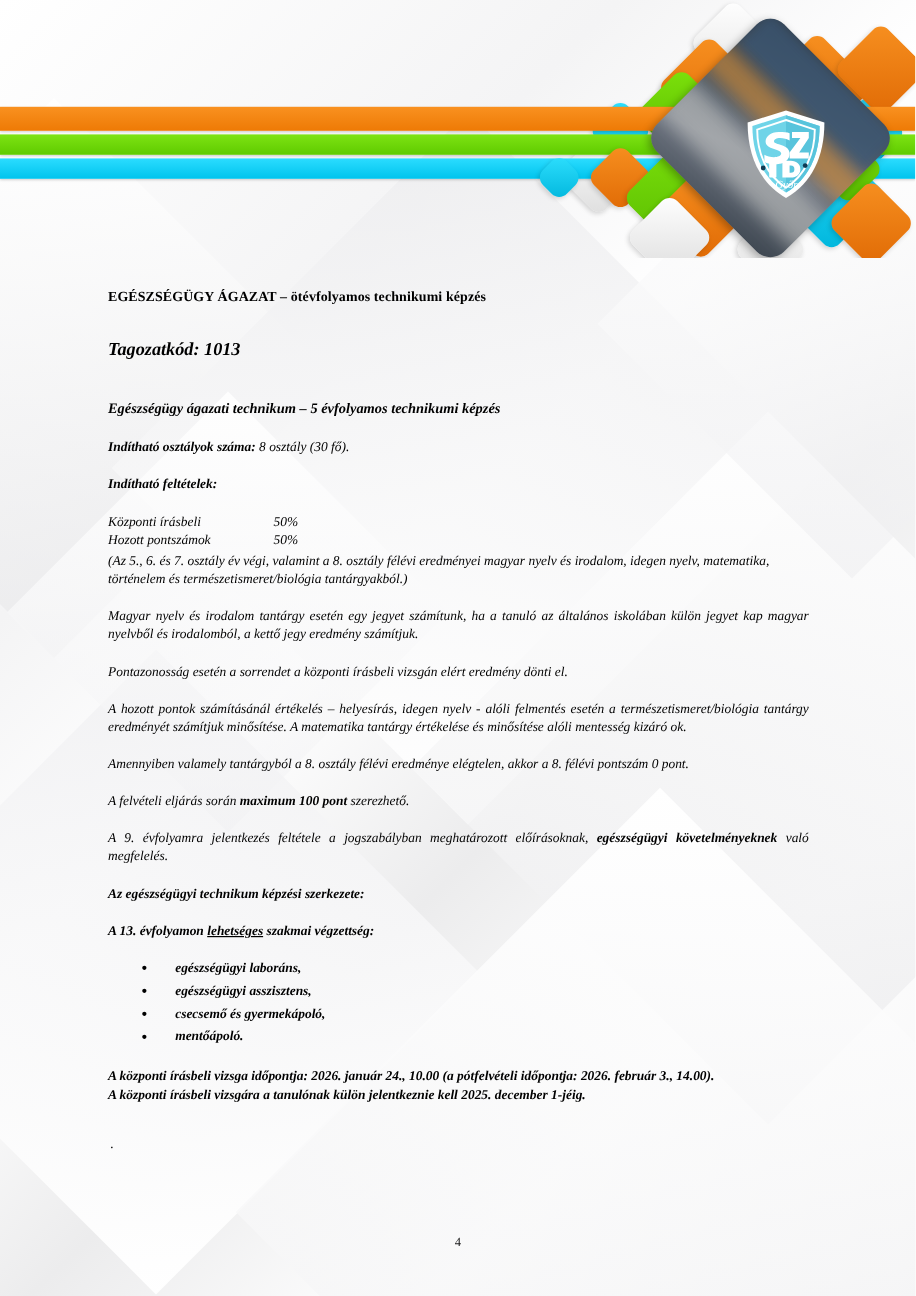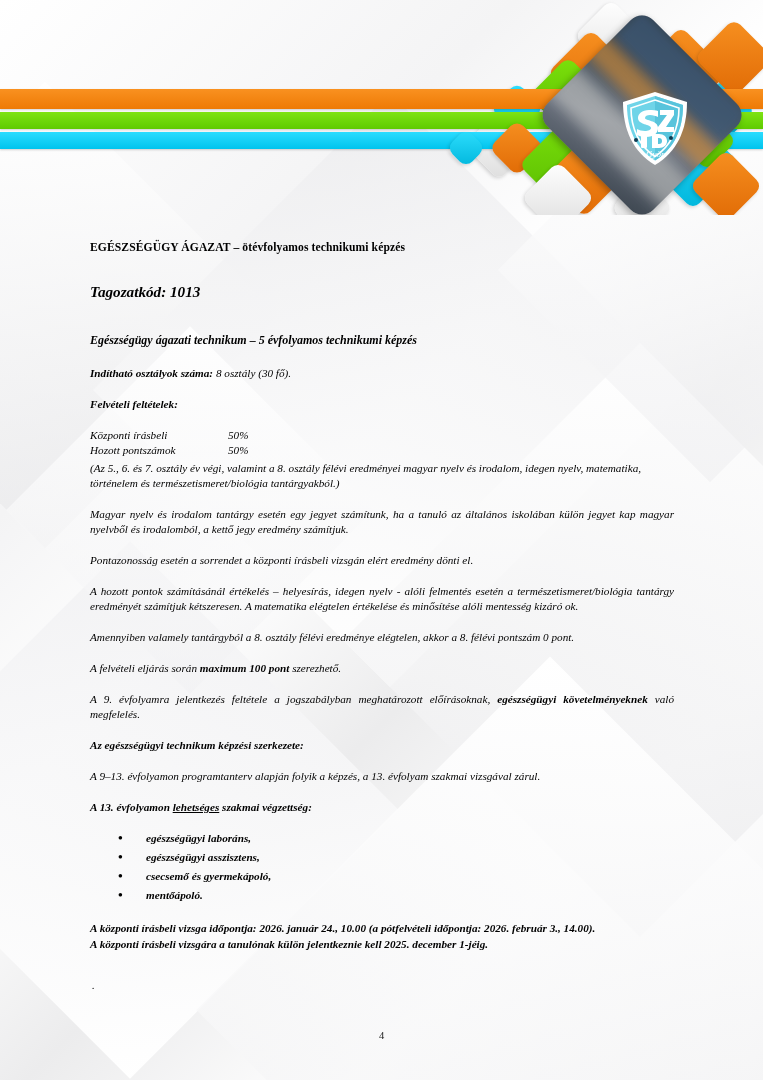--- a/index.html
+++ b/index.html
@@ -265,57 +265,56 @@
     <div class="h-code">Tagozatkód: 1013</div>
 
     <div class="h-sub">Egészségügy ágazati technikum – 5 évfolyamos technikumi képzés</div>
 
     <div class="lbl">
       <b>Indítható osztályok száma:</b>
       <span>8 osztály (30  fő).</span>
     </div>
 
     <div class="lbl">
-      <b>Felvételi feltételek:</b>
+      <b>Indítható feltételek:</b>
     </div>
 
     <div class="pct-table">
       <div class="pct-row">
         <span class="k">Központi írásbeli</span>
         <span>50%</span>
       </div>
       <div class="pct-row">
         <span class="k">Hozott pontszámok</span>
         <span>50%</span>
       </div>
     </div>
 
     <div class="note">(Az 5., 6. és 7. osztály év végi, valamint a 8. osztály félévi eredményei magyar nyelv és irodalom, idegen nyelv, matematika, történelem és természetismeret/biológia tantárgyakból.)</div>
 
     <p class="para">Magyar nyelv és irodalom tantárgy esetén egy jegyet számítunk, ha a tanuló az általános iskolában külön jegyet kap magyar nyelvből és irodalomból, a kettő jegy eredmény számítjuk.</p>
 
     <p class="plain">Pontazonosság esetén a sorrendet a központi írásbeli vizsgán elért eredmény dönti el.</p>
 
-    <p class="para">A hozott pontok számításánál értékelés – helyesírás, idegen nyelv - alóli felmentés esetén a természetismeret/biológia tantárgy eredményét számítjuk kétszeresen. A matematika elégtelen értékelése és minősítése alóli mentesség kizáró ok.</p>
+    <p class="para">A hozott pontok számításánál értékelés – helyesírás, idegen nyelv - alóli felmentés esetén a természetismeret/biológia tantárgy eredményét számítjuk minősítése. A matematika tantárgy értékelése és minősítése alóli mentesség kizáró ok.</p>
 
     <p class="plain">Amennyiben valamely tantárgyból a 8. osztály félévi eredménye elégtelen, akkor a 8. félévi pontszám 0 pont.</p>
 
     <p class="plain">
       <span>A felvételi eljárás során </span><b class="strong-it">maximum 100 pont</b><span> szerezhető.</span>
     </p>
 
     <p class="para">
       <span>A 9. évfolyamra jelentkezés feltétele a jogszabályban meghatározott előírásoknak, </span><b class="strong-it">egészségügyi követelményeknek</b><span> való megfelelés.</span>
     </p>
 
     <div class="lbl">
       <b>Az egészségügyi technikum képzési szerkezete:</b>
     </div>
 
-    <p class="plain">A 9–13. évfolyamon programtanterv alapján folyik a képzés, a 13. évfolyam szakmai vizsgával zárul.</p>
 
     <div class="lbl">
       <b><span>A 13. évfolyamon </span><u class="uline">lehetséges</u><span> szakmai végzettség:</span></b>
     </div>
 
     <ul class="list">
       <li>egészségügyi laboráns,</li>
       <li>egészségügyi asszisztens,</li>
       <li>csecsemő és gyermekápoló,</li>
       <li>mentőápoló.</li>

